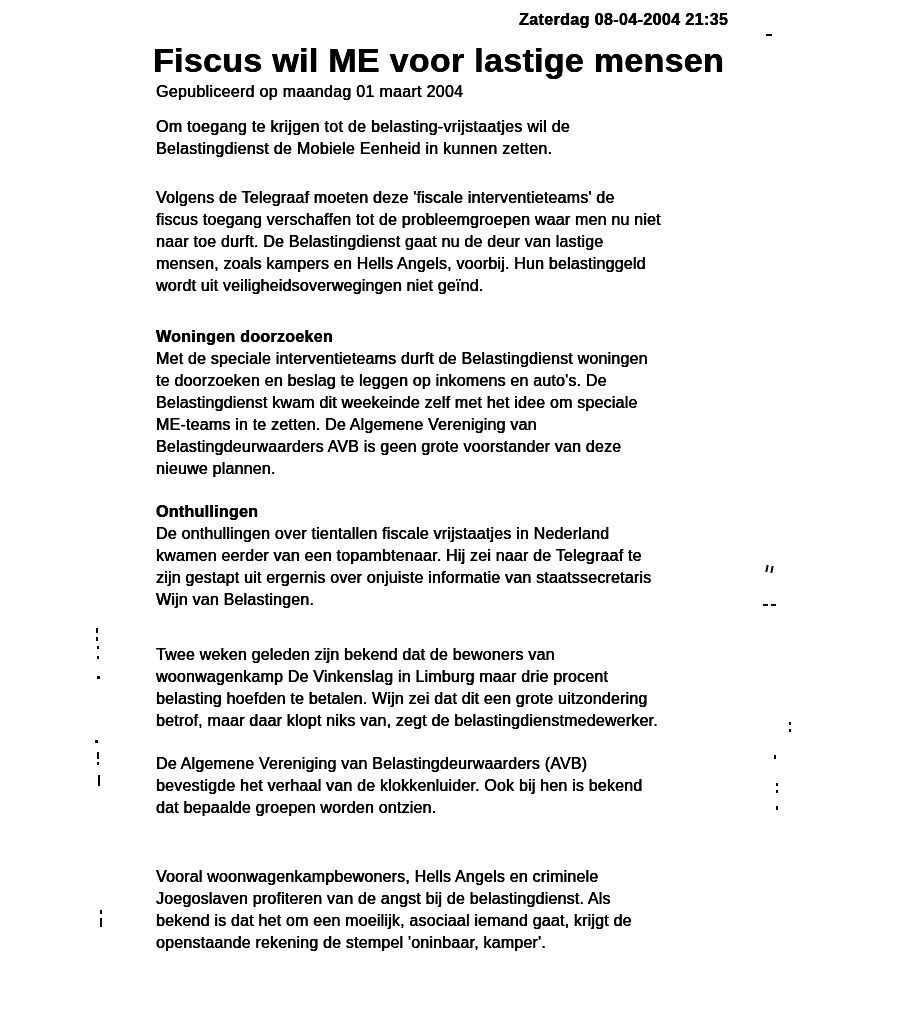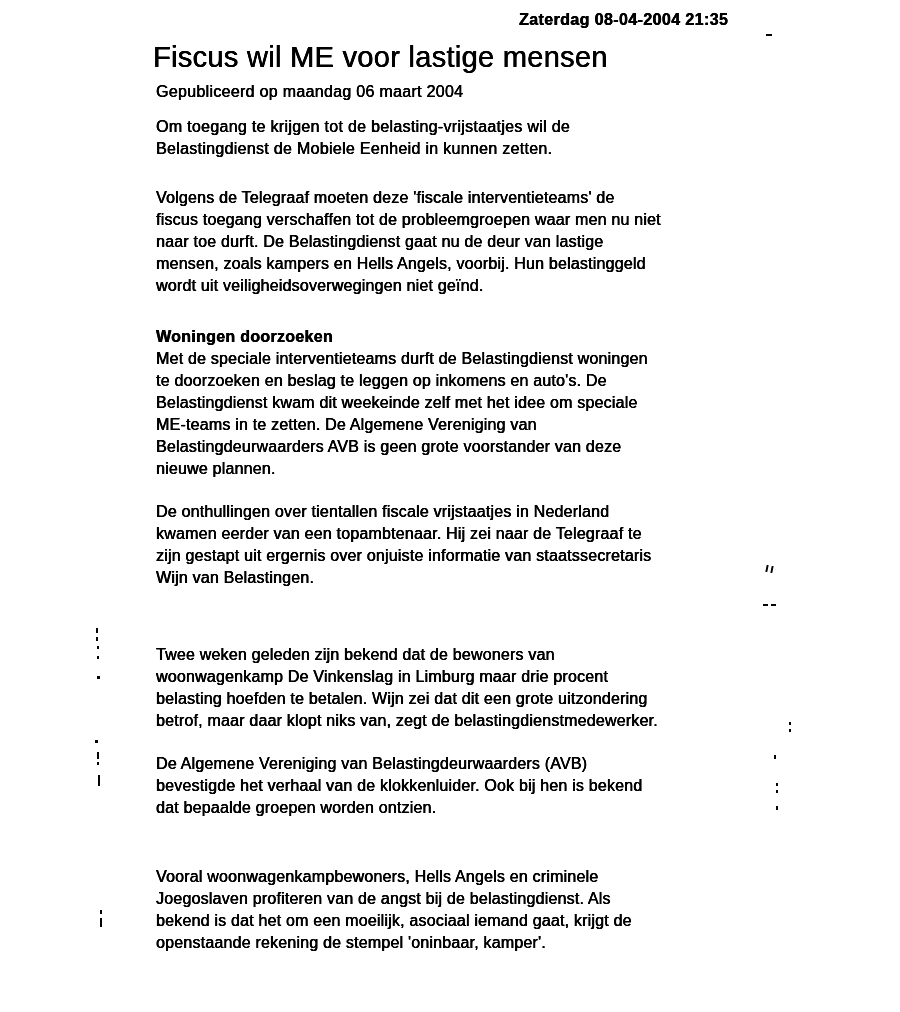--- a/index.html
+++ b/index.html
@@ -28,22 +28,22 @@
     top: 11px;
     font-size: 16px;
     font-weight: 600;
     letter-spacing: 0.4px;
     white-space: nowrap;
   }
   .title {
     position: absolute;
     left: 153px;
     top: 41px;
-    font-size: 29px;
-    font-weight: 400;
+    font-size: 34px;
+    font-weight: 700;
     letter-spacing: 0.3px;
     white-space: nowrap;
   }
   .published {
     position: absolute;
     left: 156px;
     top: 83px;
     font-size: 16px;
     font-weight: 500;
     letter-spacing: 0.3px;
@@ -89,21 +89,21 @@
 </style>
 </head>
 <body>
 
 <div class="page">
 
   <div class="timestamp scan-text">Zaterdag 08-04-2004 21:35</div>
 
   <h1 class="title scan-text" style="margin:0;">Fiscus wil ME voor lastige mensen</h1>
 
-  <div class="published scan-text">Gepubliceerd op maandag 06 maart 2004</div>
+  <div class="published scan-text">Gepubliceerd op maandag 01 maart 2004</div>
 
   <div class="intro scan-text">Om toegang te krijgen tot de belasting-vrijstaatjes wil de
 Belastingdienst de Mobiele Eenheid in kunnen zetten.</div>
 
   <div class="block b-sec1 scan-text">
     <div class="heading">Woningen doorzoeken</div>
     <div class="para">Met de speciale interventieteams durft de Belastingdienst woningen
 te doorzoeken en beslag te leggen op inkomens en auto's. De
 Belastingdienst kwam dit weekeinde zelf met het idee om speciale
 ME-teams in te zetten. De Algemene Vereniging van
@@ -113,20 +113,21 @@
 
   <div class="block b-para1 scan-text">
     <div class="para">Volgens de Telegraaf moeten deze 'fiscale interventieteams' de
 fiscus toegang verschaffen tot de probleemgroepen waar men nu niet
 naar toe durft. De Belastingdienst gaat nu de deur van lastige
 mensen, zoals kampers en Hells Angels, voorbij. Hun belastinggeld
 wordt uit veiligheidsoverwegingen niet geïnd.</div>
   </div>
 
   <div class="block b-sec2 scan-text">
+    <div class="heading">Onthullingen</div>
     <div class="para">De onthullingen over tientallen fiscale vrijstaatjes in Nederland
 kwamen eerder van een topambtenaar. Hij zei naar de Telegraaf te
 zijn gestapt uit ergernis over onjuiste informatie van staatssecretaris
 Wijn van Belastingen.</div>
   </div>
 
   <div class="block b-para4 scan-text">
     <div class="para">Twee weken geleden zijn bekend dat de bewoners van
 woonwagenkamp De Vinkenslag in Limburg maar drie procent
 belasting hoefden te betalen. Wijn zei dat dit een grote uitzondering

